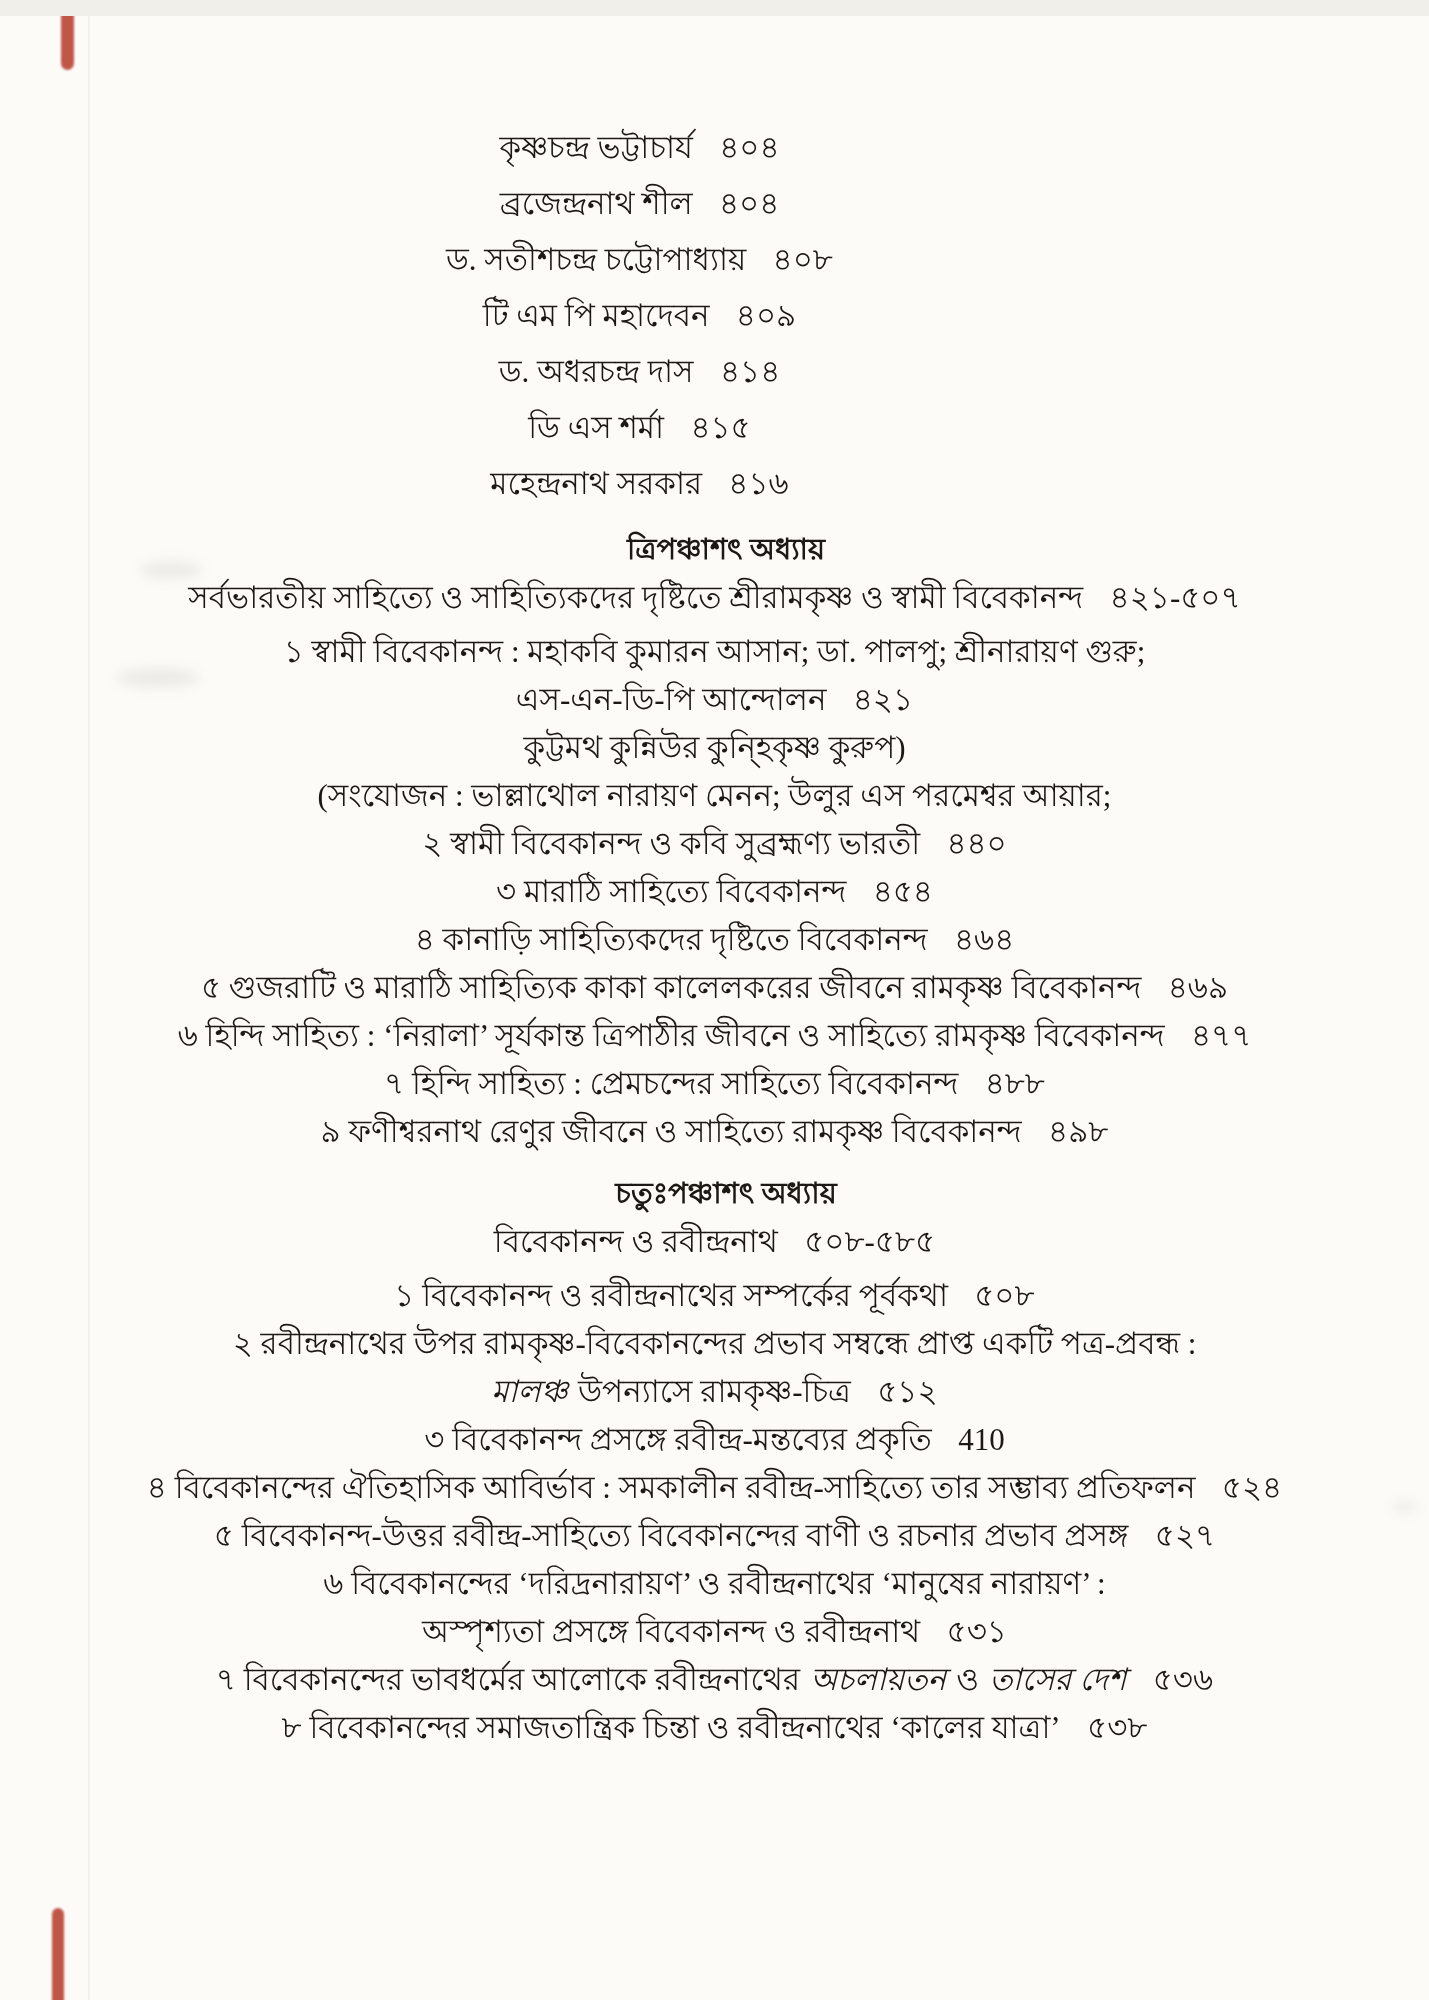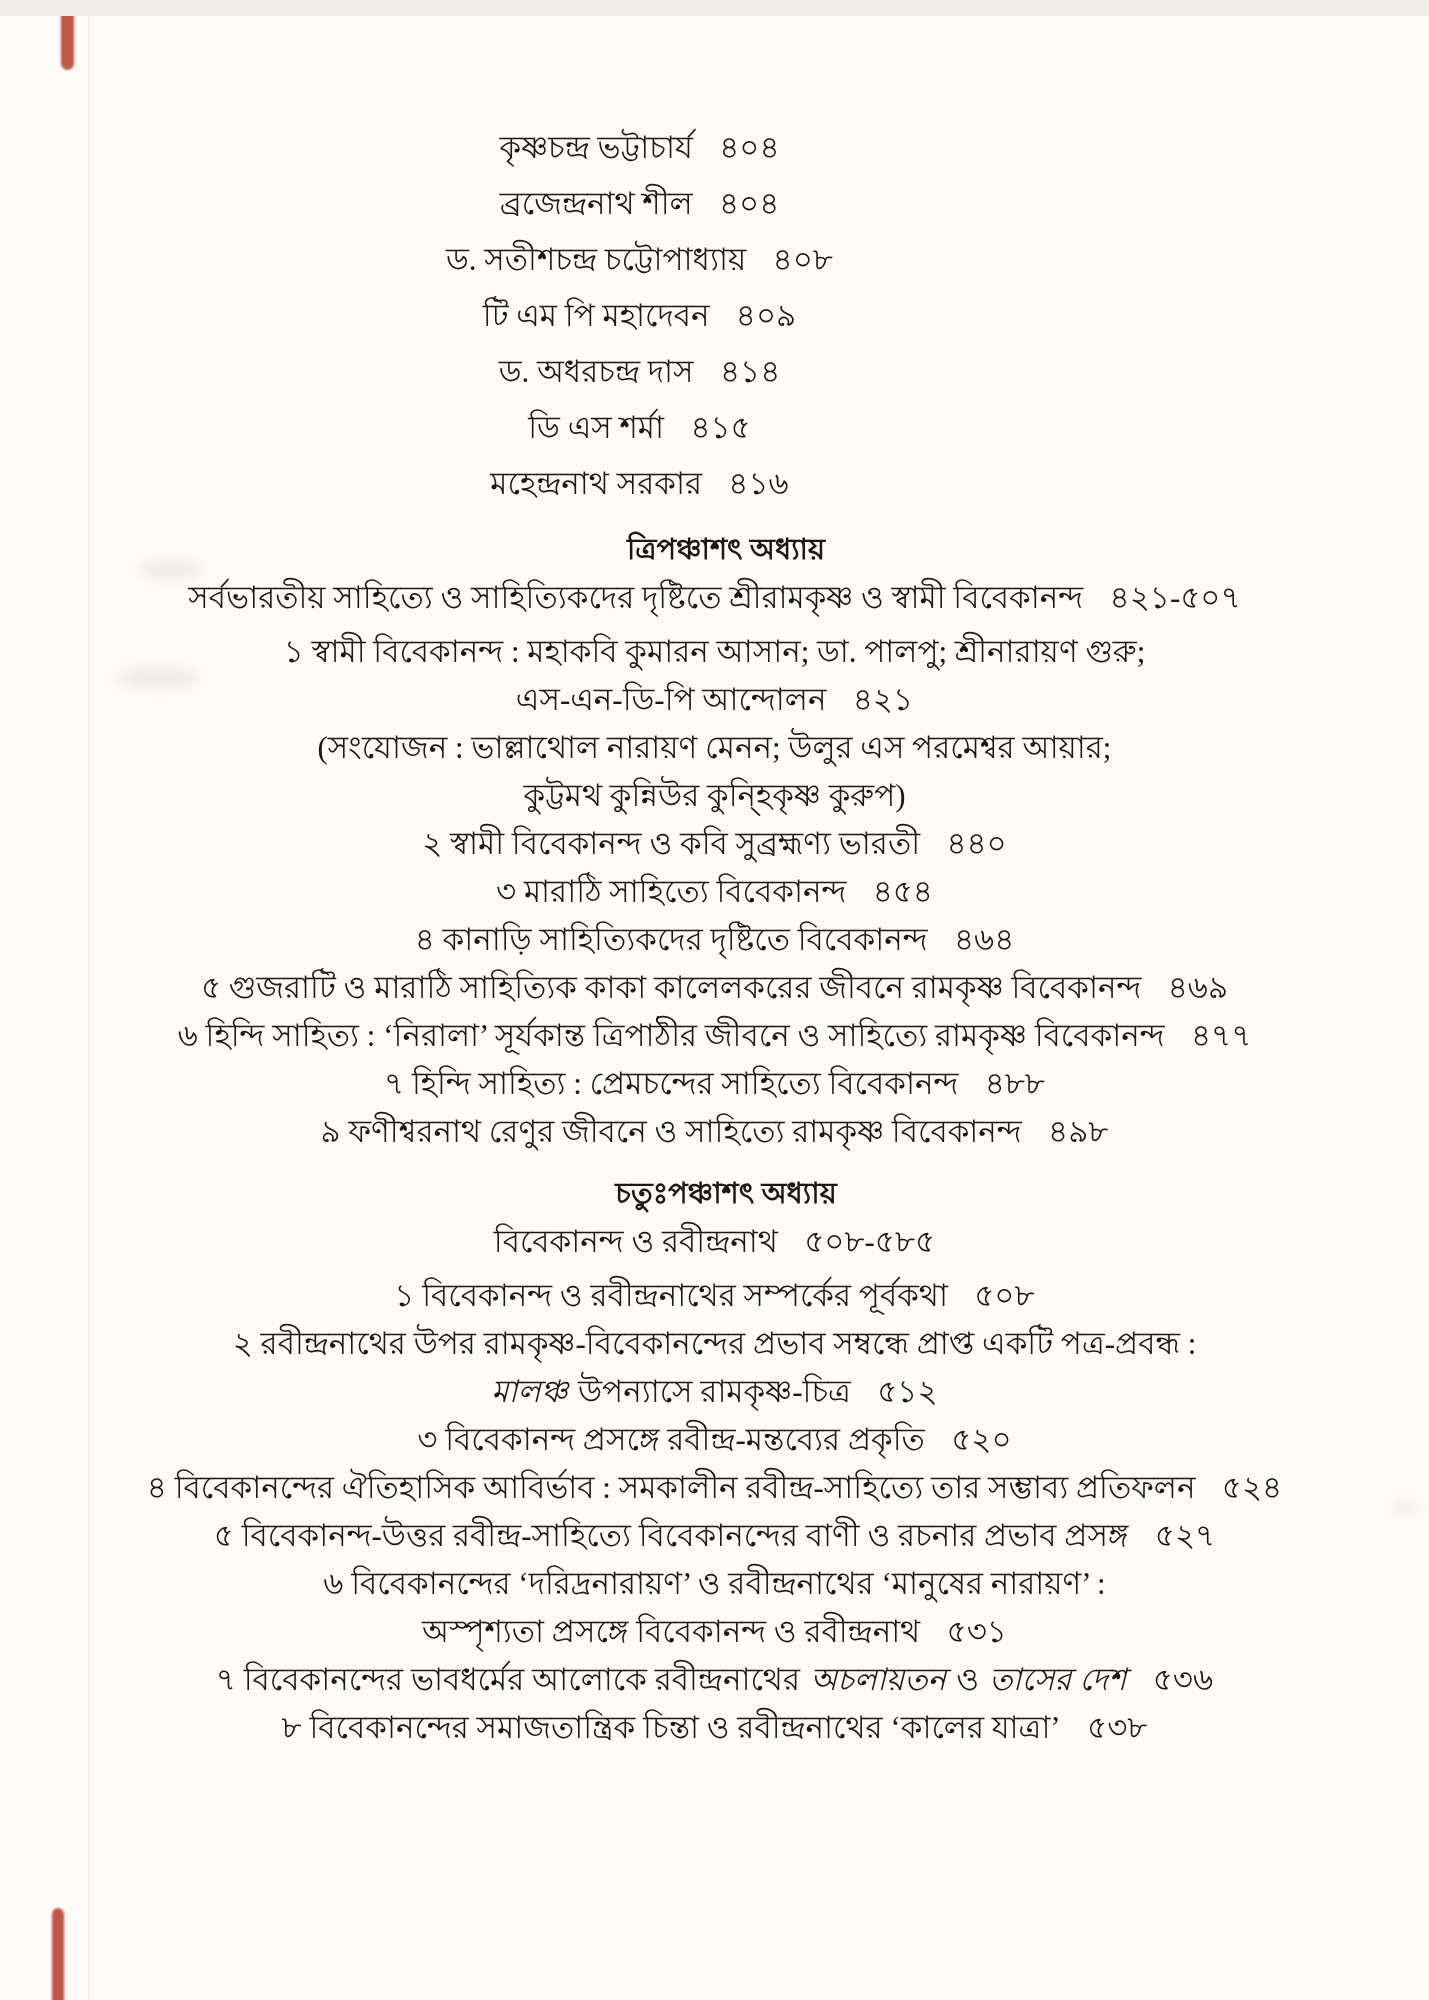--- a/index.html
+++ b/index.html
@@ -78,24 +78,24 @@
       <span>সর্বভারতীয় সাহিত্যে ও সাহিত্যিকদের দৃষ্টিতে শ্রীরামকৃষ্ণ ও স্বামী বিবেকানন্দ</span><span class="pg">৪২১-৫০৭</span>
     </div>
     <div class="items">
       <div class="line">
         <span>১ স্বামী বিবেকানন্দ : মহাকবি কুমারন আসান; ডা. পালপু; শ্রীনারায়ণ গুরু;</span>
       </div>
       <div class="line">
         <span>এস-এন-ডি-পি আন্দোলন</span><span class="pg">৪২১</span>
       </div>
       <div class="line">
-        <span>(সংযোজন : ভাল্লাথোল নারায়ণ মেনন; উলুর এস পরমেশ্বর আয়ার;</span>
+        <span>কুট্টমথ কুন্নিউর কুন্হিকৃষ্ণ কুরুপ)</span>
       </div>
       <div class="line">
-        <span>কুট্টমথ কুন্নিউর কুন্হিকৃষ্ণ কুরুপ)</span>
+        <span>(সংযোজন : ভাল্লাথোল নারায়ণ মেনন; উলুর এস পরমেশ্বর আয়ার;</span>
       </div>
       <div class="line">
         <span>২ স্বামী বিবেকানন্দ ও কবি সুব্রহ্মণ্য ভারতী</span><span class="pg">৪৪০</span>
       </div>
       <div class="line">
         <span>৩ মারাঠি সাহিত্যে বিবেকানন্দ</span><span class="pg">৪৫৪</span>
       </div>
       <div class="line">
         <span>৪ কানাড়ি সাহিত্যিকদের দৃষ্টিতে বিবেকানন্দ</span><span class="pg">৪৬৪</span>
       </div>
@@ -123,21 +123,21 @@
       <div class="line">
         <span>১ বিবেকানন্দ ও রবীন্দ্রনাথের সম্পর্কের পূর্বকথা</span><span class="pg">৫০৮</span>
       </div>
       <div class="line">
         <span>২ রবীন্দ্রনাথের উপর রামকৃষ্ণ-বিবেকানন্দের প্রভাব সম্বন্ধে প্রাপ্ত একটি পত্র-প্রবন্ধ :</span>
       </div>
       <div class="line">
         <span class="it">মালঞ্চ</span><span class="gap">উপন্যাসে রামকৃষ্ণ-চিত্র</span><span class="pg">৫১২</span>
       </div>
       <div class="line">
-        <span>৩ বিবেকানন্দ প্রসঙ্গে রবীন্দ্র-মন্তব্যের প্রকৃতি</span><span class="pg">৫২০</span>
+        <span>৩ বিবেকানন্দ প্রসঙ্গে রবীন্দ্র-মন্তব্যের প্রকৃতি</span><span class="pg">410</span>
       </div>
       <div class="line">
         <span>৪ বিবেকানন্দের ঐতিহাসিক আবির্ভাব : সমকালীন রবীন্দ্র-সাহিত্যে তার সম্ভাব্য প্রতিফলন</span><span class="pg">৫২৪</span>
       </div>
       <div class="line">
         <span>৫ বিবেকানন্দ-উত্তর রবীন্দ্র-সাহিত্যে বিবেকানন্দের বাণী ও রচনার প্রভাব প্রসঙ্গ</span><span class="pg">৫২৭</span>
       </div>
       <div class="line">
         <span>৬ বিবেকানন্দের ‘দরিদ্রনারায়ণ’ ও রবীন্দ্রনাথের ‘মানুষের নারায়ণ’ :</span>
       </div>

